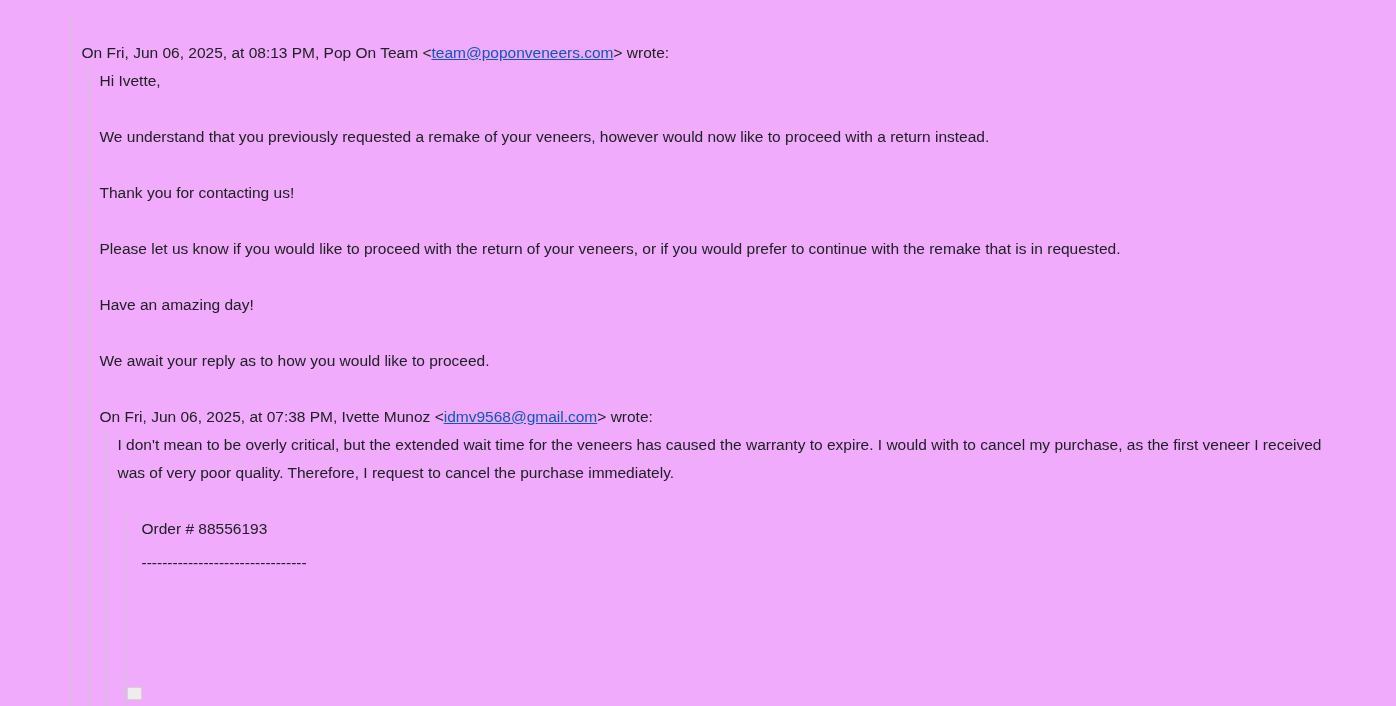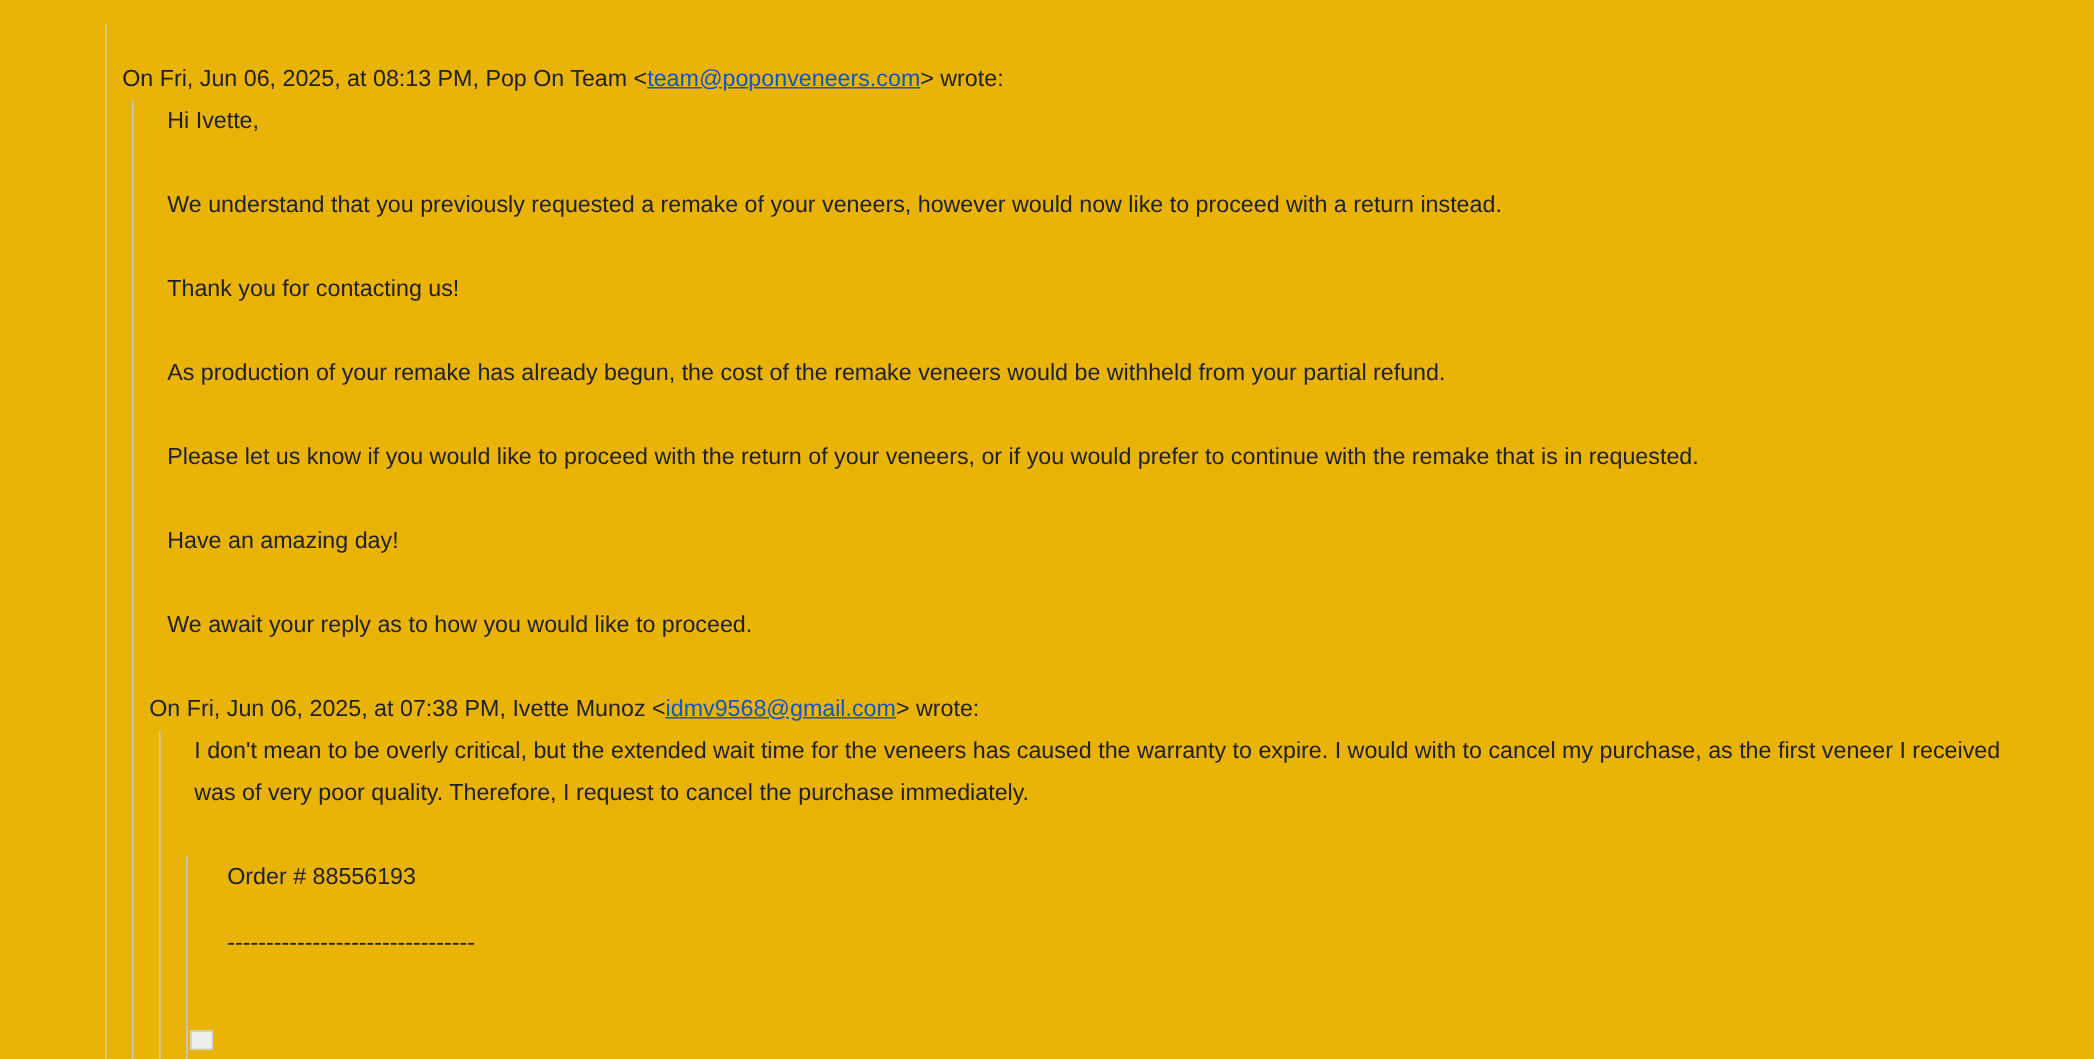--- a/index.html
+++ b/index.html
@@ -5,21 +5,21 @@
   html, body {
     margin: 0;
     padding: 0;
     background: #ffffff;
   }
   .viewport {
     position: relative;
     width: 1396px;
     height: 706px;
     overflow: hidden;
-    background: #eab308;
+    background: #f0abfc;
     font-family: "Liberation Sans", "DejaVu Sans", sans-serif;
     font-size: 15.5px;
     line-height: 28px;
     color: #202124;
   }
   .quote {
     border-left: 1.5px solid #c9c9c9;
     margin: 0 0 0 6px;
     padding: 0 0 0 11px;
   }
@@ -33,24 +33,24 @@
     margin-bottom: -400px;
   }
   .quote-outer, .quote-inner {
     box-sizing: border-box;
   }
   p, .attr-line {
     margin: 0;
     padding: 0;
   }
   .para {
-    margin: 0 0 28px 12px;
+    margin: 0 0 28px 0;
   }
   .para-tight {
-    margin: 16px;
+    margin: 6px;
   }
   a.link {
     color: #1155cc;
     text-decoration: underline;
     cursor: pointer;
   }
   .cutoff-block {
     position: absolute;
     left: 127px;
     top: 687px;
@@ -70,21 +70,20 @@
 
     <div class="attr-line">
       <span>On Fri, Jun 06, 2025, at 08:13 PM, Pop On Team &lt;</span><a class="link">team@poponveneers.com</a><span>&gt; wrote:</span>
     </div>
 
     <blockquote class="quote quote-inner">
 
       <p class="para">Hi Ivette,</p>
       <p class="para">We understand that you previously requested a remake of your veneers, however would now like to proceed with a return instead.</p>
       <p class="para">Thank you for contacting us!</p>
-      <p class="para">As production of your remake has already begun, the cost of the remake veneers would be withheld from your partial refund.</p>
       <p class="para">Please let us know if you would like to proceed with the return of your veneers, or if you would prefer to continue with the remake that is in requested.</p>
       <p class="para">Have an amazing day!</p>
       <p class="para">We await your reply as to how you would like to proceed.</p>
 
       <div class="attr-line">
         <span>On Fri, Jun 06, 2025, at 07:38 PM, Ivette Munoz &lt;</span><a class="link">idmv9568@gmail.com</a><span>&gt; wrote:</span>
       </div>
 
       <blockquote class="quote quote-inner">
 

